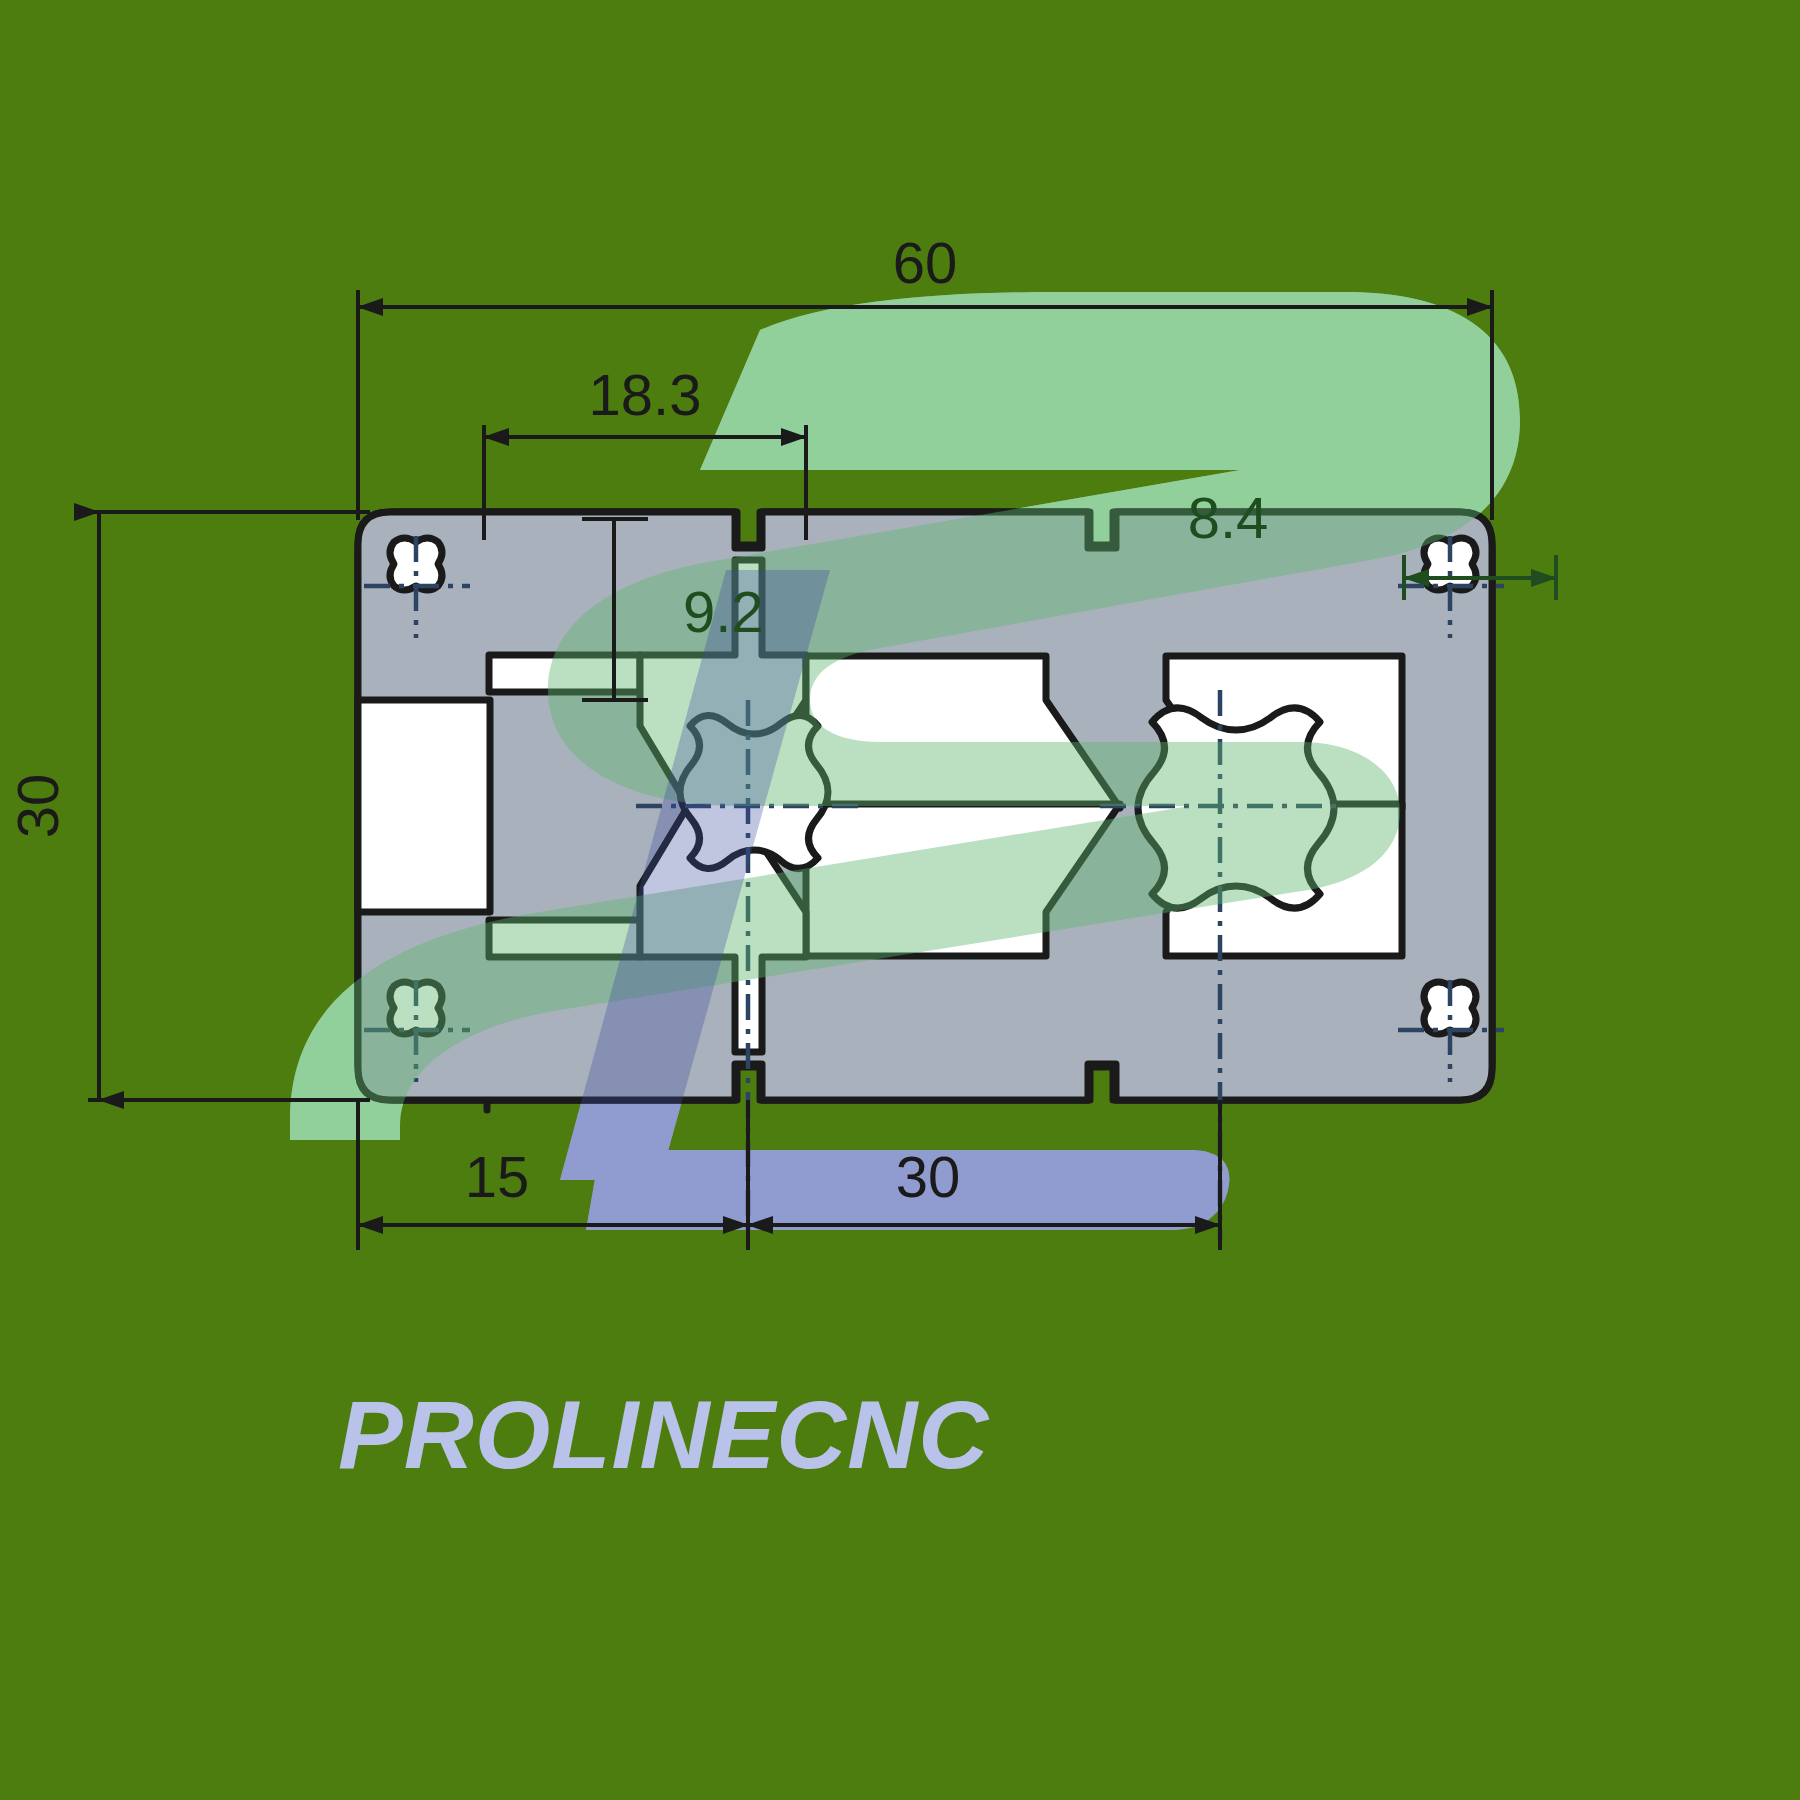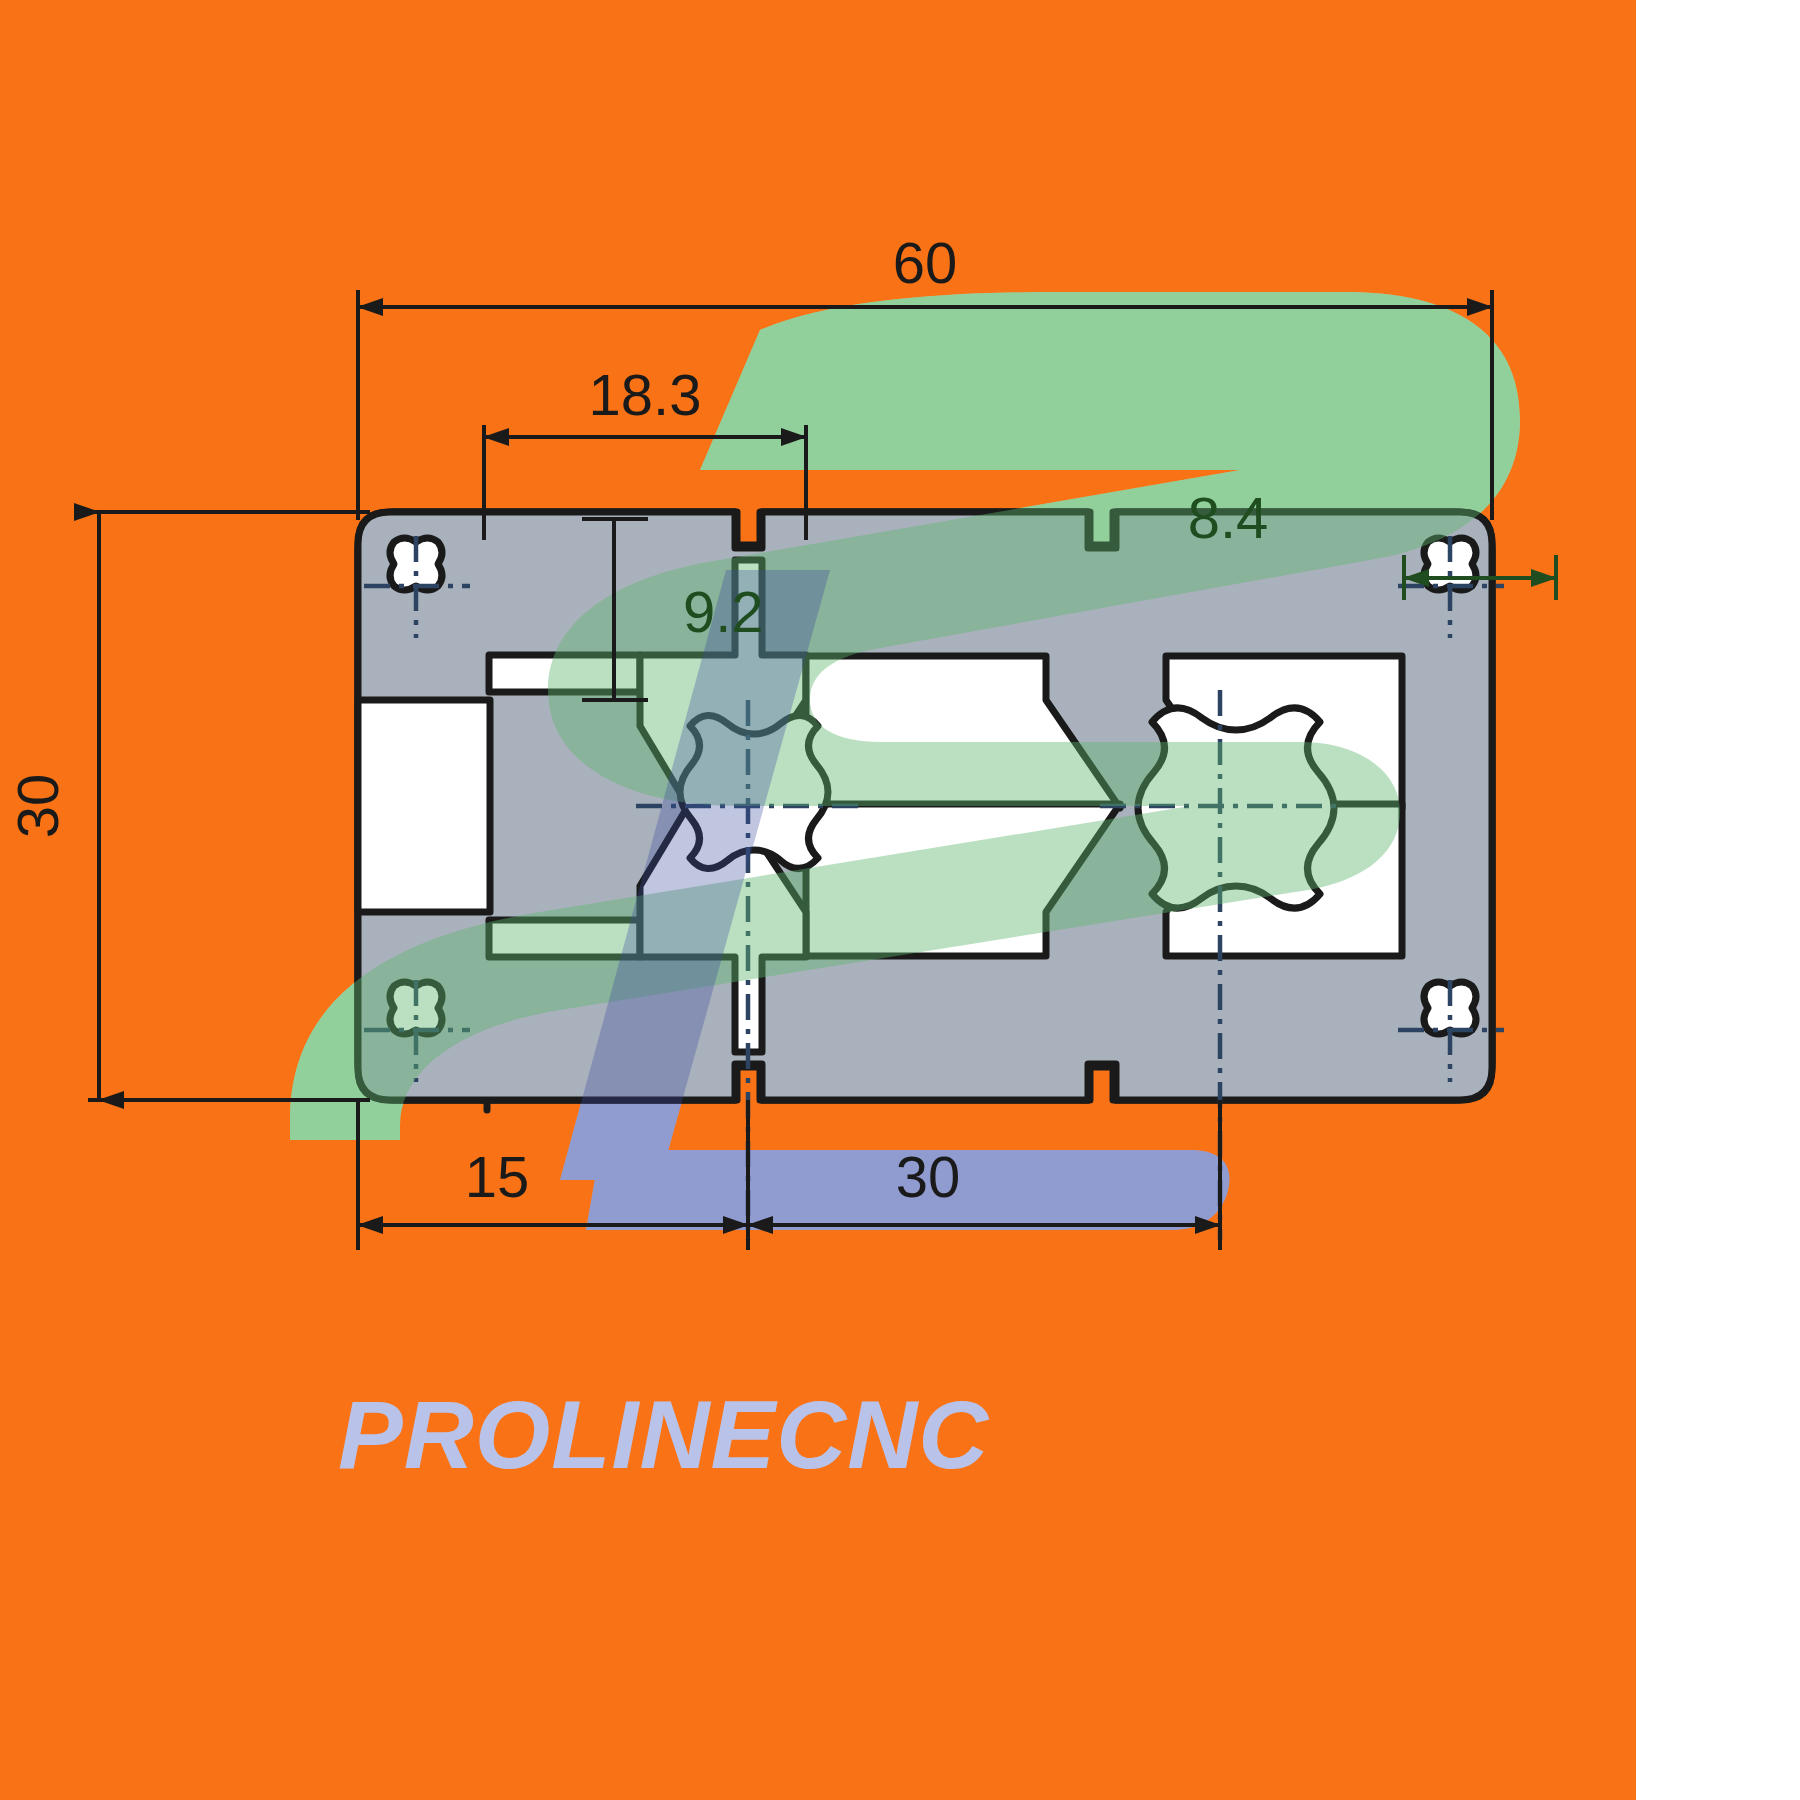--- a/index.html
+++ b/index.html
@@ -8,23 +8,23 @@
     background: #ffffff;
   }
   body {
     width: 1800px;
     height: 1800px;
     font-family: "Liberation Sans", sans-serif;
     overflow: hidden;
   }
   #stage {
     position: relative;
-    width: 1636px;
+    width: 1800px;
     height: 1800px;
-    background: #f97316;
+    background: #4d7c0f;
   }
   svg.layer {
     position: absolute;
     left: 0;
     top: 0;
     width: 1800px;
     height: 1800px;
   }
   .dim-text {
     font-family: "Liberation Sans", sans-serif;

